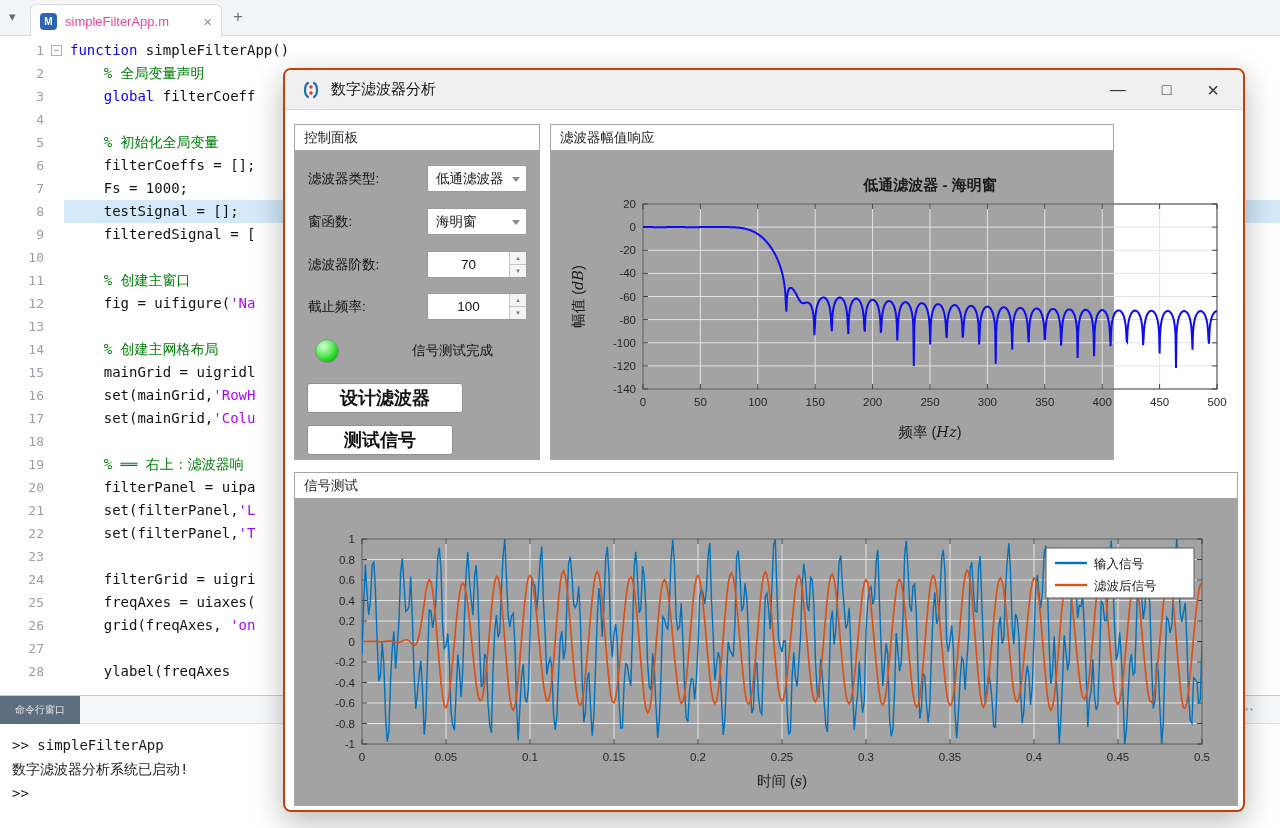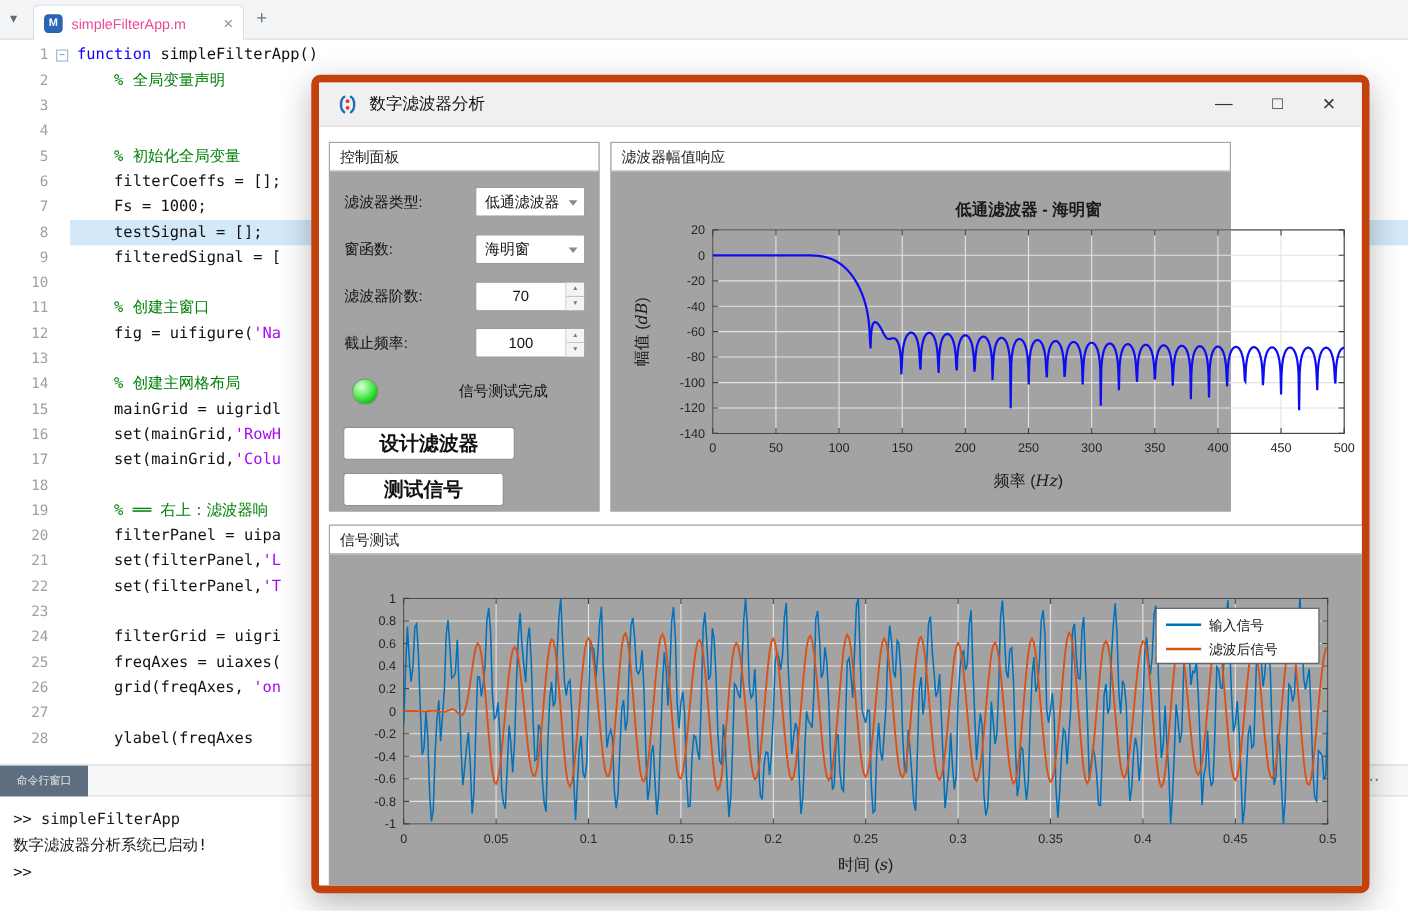--- a/index.html
+++ b/index.html
@@ -26,21 +26,21 @@
   .kw{color:#0e00ff}.cm{color:#028009}.str{color:#a709f5}.pl{color:#111}
 
   
   #cmdwin{position:absolute;left:0;top:695px;width:1280px;height:133px;background:#fff;border-top:1px solid #c8cbd0;z-index:1}
   #cmd-header{position:relative;height:28px;background:#f7f8f9;border-bottom:1px solid #e0e2e5}
   #cmd-tab{position:absolute;left:0;top:0;height:28px;background:#5c6e80;color:#e5e5e5;font-size:10px;display:flex;align-items:center;padding:0 15px}
   #cmd-ellipsis{position:absolute;right:24px;top:4px;color:#79828c;font-size:15px;letter-spacing:2px}
   #cmd-body{padding:9px 0 0 12px;font-family:"DejaVu Sans Mono",monospace;font-size:14px;color:#1a1a1a;line-height:24px}
 
   
-  #dialog{position:absolute;left:283px;top:68px;width:962px;height:744px;background:#fff;border:7px solid #c2410c;border-radius:8px;overflow:hidden;box-shadow:0 10px 30px rgba(0,0,0,.28);z-index:10}
+  #dialog{position:absolute;left:283px;top:68px;width:962px;height:744px;background:#fff;border:2px solid #c2410c;border-radius:8px;overflow:hidden;box-shadow:0 10px 30px rgba(0,0,0,.28);z-index:10}
   #dlg-titlebar{position:relative;height:40px;background:#f0f0f0;border-bottom:1px solid #dcdcdc;display:flex;align-items:center;padding:0 16px;gap:10px}
   #dlg-icon{width:20px;height:20px;flex:0 0 auto}
   #dlg-title{font-size:15px;color:#111}
   .win-btns{margin-left:auto;display:flex;gap:36px;align-items:center;padding-right:8px}
   .win-btn{font-size:16px;color:#333;line-height:16px}
   .win-btn.close{font-size:20px}
 
   .panel{position:absolute;background:#a3a3a3;border:1px solid #a6a6a6}
   .panel-title{height:26px;line-height:25px;padding:0 9px;font-size:13.5px;color:#1a1a1a;border-bottom:1px solid #a6a6a6;background:#fff}
 
@@ -86,20 +86,21 @@
         <span class="fold-box">−</span>
       </span>
       <span class="code"><span class="kw">function</span><span class="pl"> simpleFilterApp()</span></span>
     </div>
     <div class="code-line">
       <span class="ln">2</span>
       <span class="code"><span class="cm">    % 全局变量声明</span></span>
     </div>
     <div class="code-line">
       <span class="ln">3</span>
+      <span class="code"><span class="pl">    </span><span class="kw">global</span><span class="pl"> filterCoeff</span></span>
     </div>
     <div class="code-line">
       <span class="ln">4</span>
       <span class="code"></span>
     </div>
     <div class="code-line">
       <span class="ln">5</span>
       <span class="code"><span class="cm">    % 初始化全局变量</span></span>
     </div>
     <div class="code-line">

